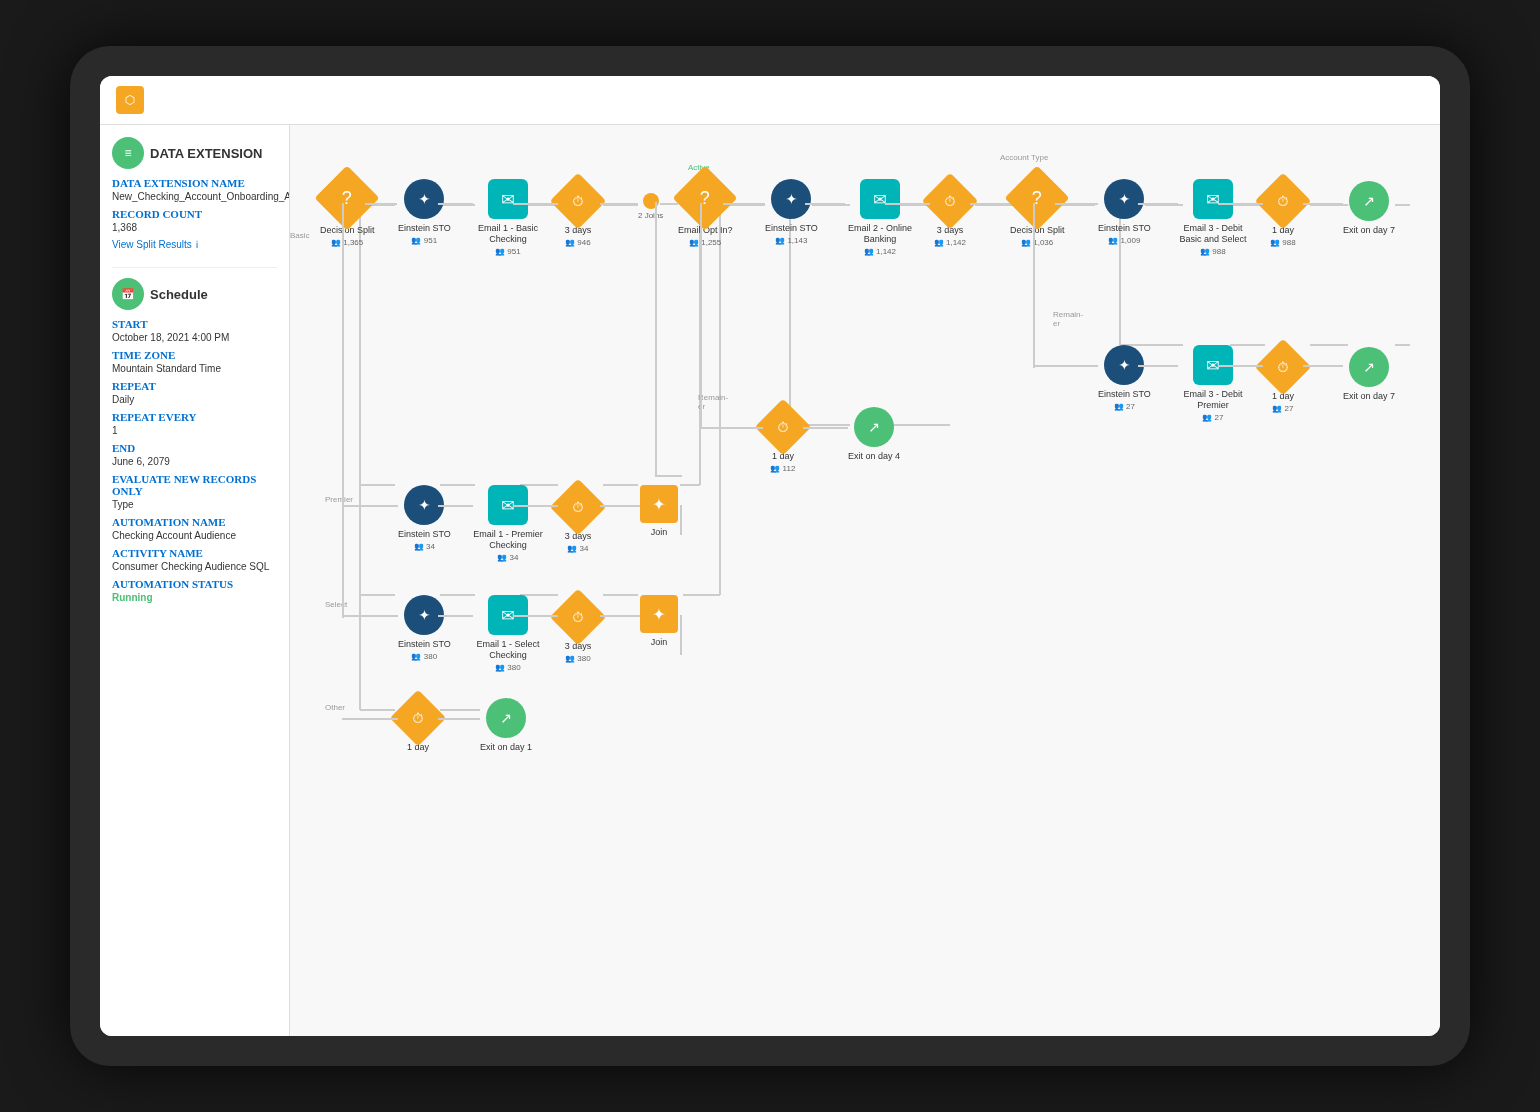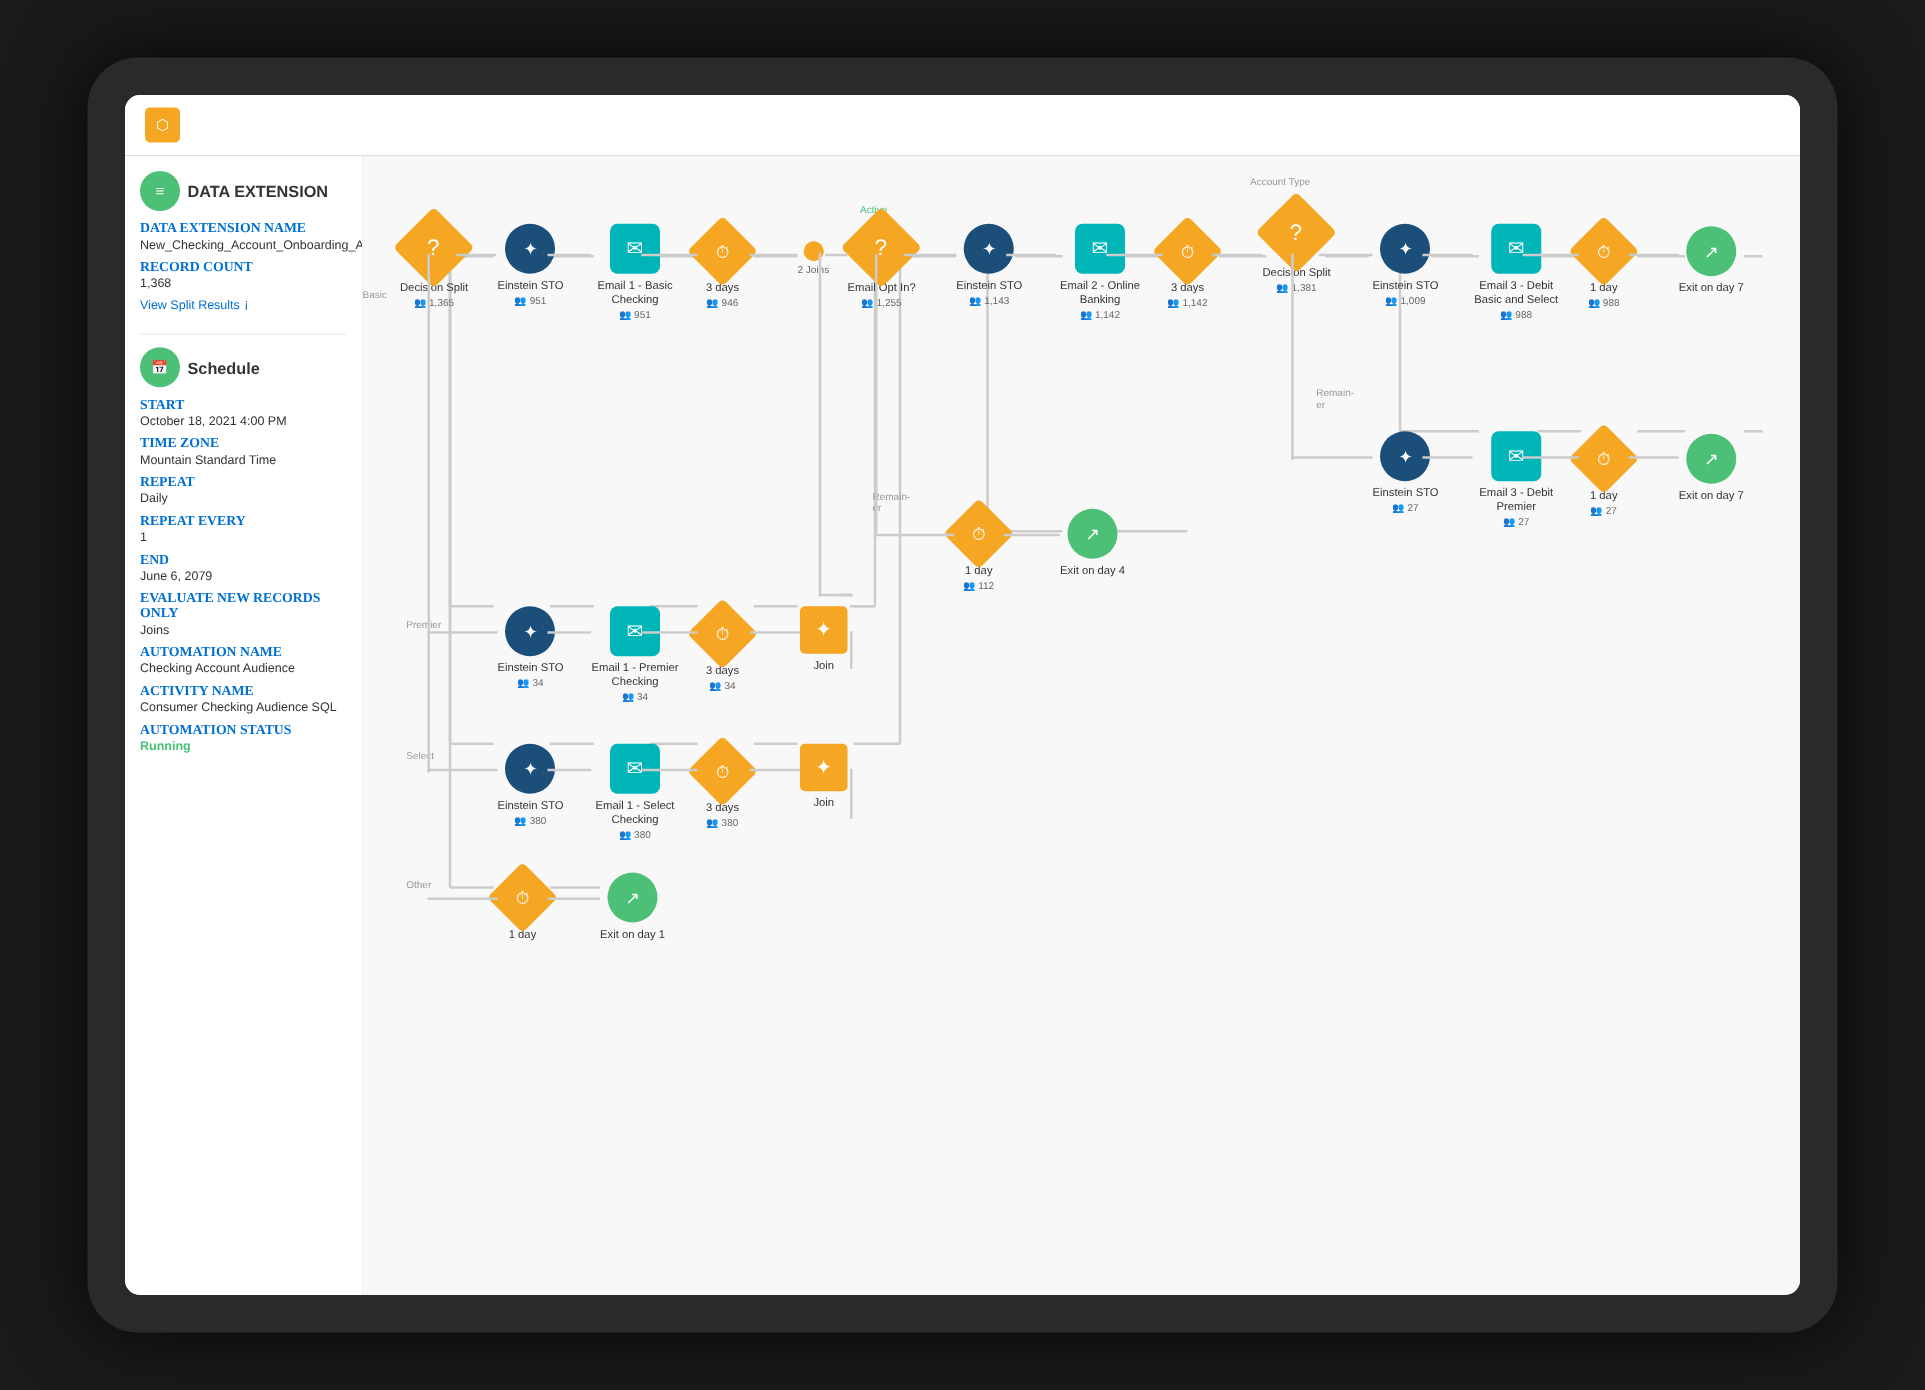--- a/index.html
+++ b/index.html
@@ -217,21 +217,21 @@
           <div class="sidebar-value">October 18, 2021 4:00 PM</div>
           <div class="sidebar-label">TIME ZONE</div>
           <div class="sidebar-value">Mountain Standard Time</div>
           <div class="sidebar-label">REPEAT</div>
           <div class="sidebar-value">Daily</div>
           <div class="sidebar-label">REPEAT EVERY</div>
           <div class="sidebar-value">1</div>
           <div class="sidebar-label">END</div>
           <div class="sidebar-value">June 6, 2079</div>
           <div class="sidebar-label">EVALUATE NEW RECORDS ONLY</div>
-          <div class="sidebar-value">Joins</div>
+          <div class="sidebar-value">Type</div>
           <div class="sidebar-label">AUTOMATION NAME</div>
           <div class="sidebar-value">Checking Account Audience</div>
           <div class="sidebar-label">ACTIVITY NAME</div>
           <div class="sidebar-value">Consumer Checking Audience SQL</div>
           <div class="sidebar-label">AUTOMATION STATUS</div>
           <div class="running-badge">Running</div>
         </div>
       </div>
 
       <div class="canvas">
@@ -378,29 +378,29 @@
             <div style="width:40px;height:40px;background:#f5a623;transform:rotate(45deg);border-radius:4px;display:flex;align-items:center;justify-content:center;">
               <span style="transform:rotate(-45deg);color:white;font-size:14px;">⏱</span>
             </div>
             <div class="node-label">3 days</div>
             <div class="node-count">
               <span style="color:#999;">👥</span>
               <span>1,142</span>
             </div>
           </div>
 
-          <div class="node" style="left:700px; top:18px;">
+          <div class="node" style="left:700px; top:30px;">
             <div style="position:absolute;top:-22px;left:-10px;font-size:8px;color:#999;white-space:nowrap;">Account Type</div>
             <div style="width:46px;height:46px;background:#f5a623;transform:rotate(45deg);border-radius:4px;display:flex;align-items:center;justify-content:center;">
               <span style="transform:rotate(-45deg);color:white;font-size:18px;">?</span>
             </div>
             <div class="node-label">Decision Split</div>
             <div class="node-count">
               <span style="color:#999;">👥</span>
-              <span>1,381</span>
+              <span>1,036</span>
             </div>
           </div>
 
           <div class="node" style="left:788px; top:34px;">
             <div style="width:40px;height:40px;background:#1c4e7a;border-radius:50%;display:flex;align-items:center;justify-content:center;">
               <span style="color:white;font-size:14px;">✦</span>
             </div>
             <div class="node-label">Einstein STO</div>
             <div class="node-count">
               <span style="color:#999;">👥</span>

